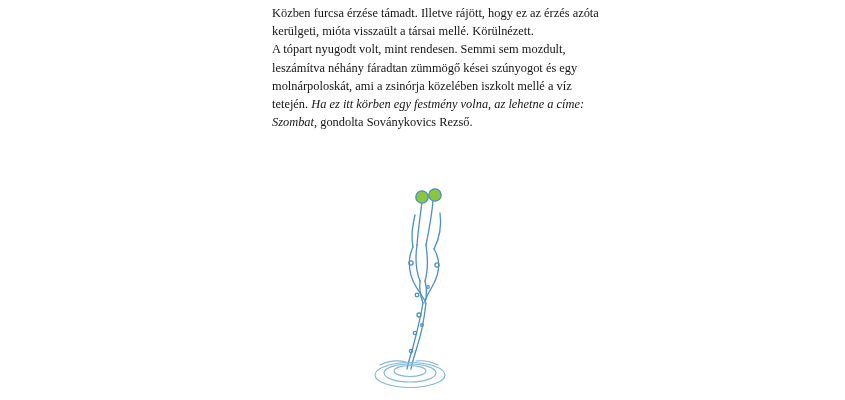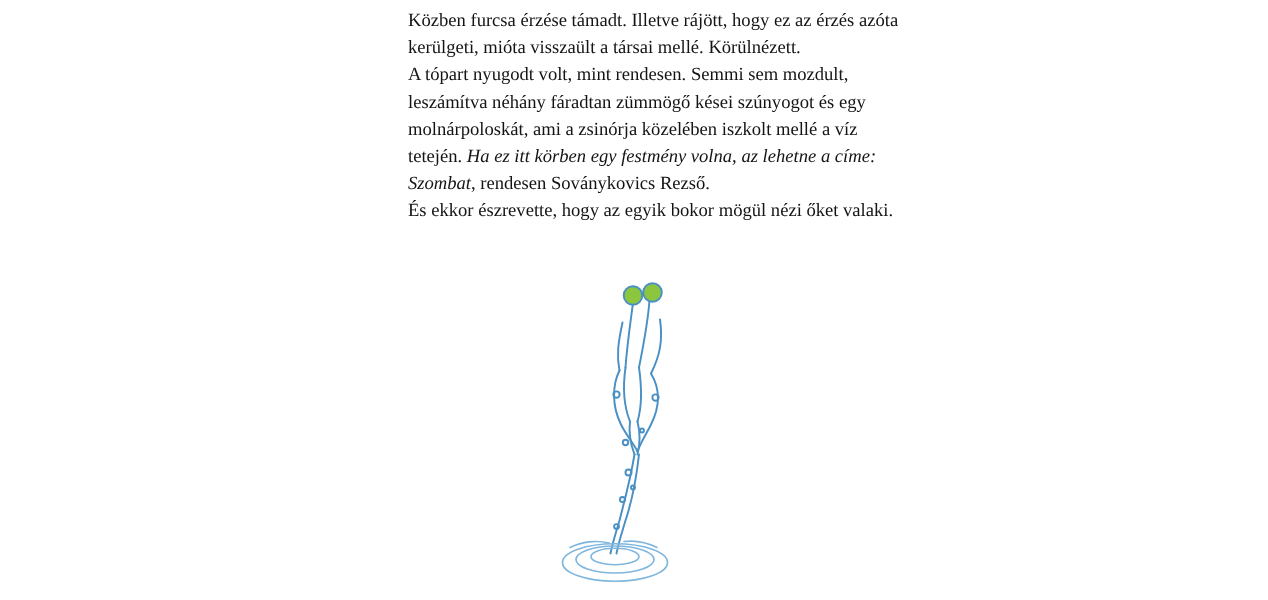--- a/index.html
+++ b/index.html
@@ -48,22 +48,21 @@
     display: block;
   }
 </style>
 </head>
 <body>
 
 <div class="page">
 
   <div class="text-block">
     <p><span>Közben furcsa érzése támadt. Illetve rájött, hogy ez az érzés azóta kerülgeti, mióta visszaült a társai mellé. Körülnézett.</span></p>
-    <p><span>A tópart nyugodt volt, mint rendesen. Semmi sem mozdult, leszámítva néhány fáradtan zümmögő kései szúnyogot és egy molnárpoloskát, ami a zsinórja közelében iszkolt mellé a víz tetején. </span><span class="it">Ha ez itt körben egy festmény volna, az lehetne a címe: Szombat</span><span>, rendesen Soványkovics Rezső.</span></p>
-    <p><span>És ekkor észrevette, hogy az egyik bokor mögül nézi őket valaki.</span></p>
+    <p><span>A tópart nyugodt volt, mint rendesen. Semmi sem mozdult, leszámítva néhány fáradtan zümmögő kései szúnyogot és egy molnárpoloskát, ami a zsinórja közelében iszkolt mellé a víz tetején. </span><span class="it">Ha ez itt körben egy festmény volna, az lehetne a címe: Szombat</span><span>, gondolta Soványkovics Rezső.</span></p>
   </div>
 
   <div class="figure">
     <svg width="120" height="220" viewBox="0 0 120 220" xmlns="http://www.w3.org/2000/svg">
       <g fill="none" stroke="#4a90c4" stroke-width="1.3" stroke-linecap="round" stroke-linejoin="round">
 
         <path d="M52 27 C50 42, 48 56, 47 70"></path>
         <path d="M63 25 C62 40, 59 55, 56 70"></path>
 
         <path d="M45 40 C42 54, 41 62, 43 72"></path>

